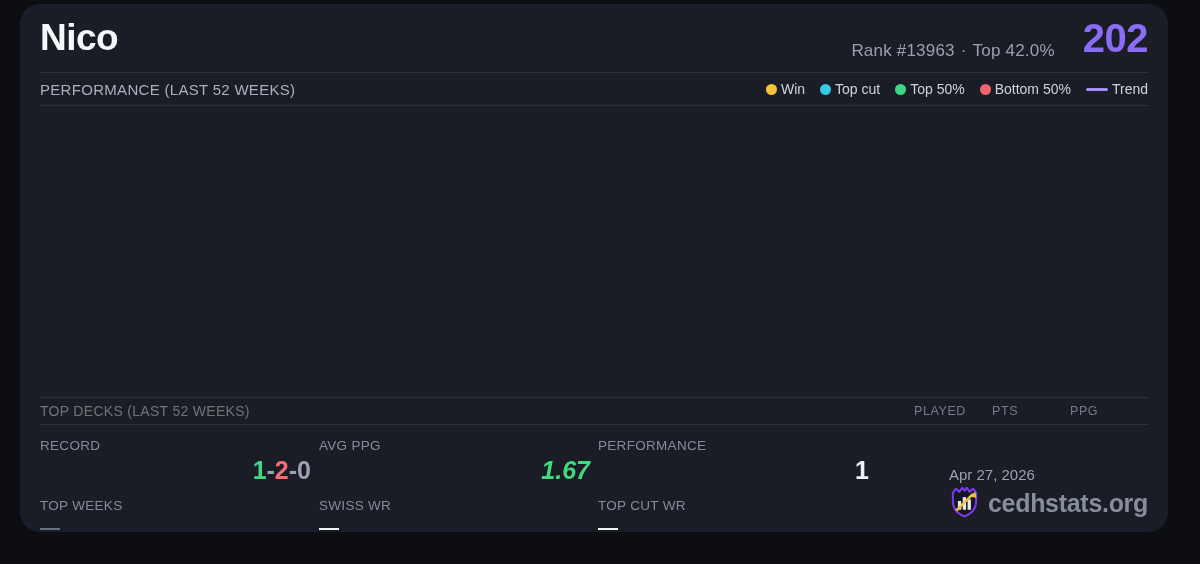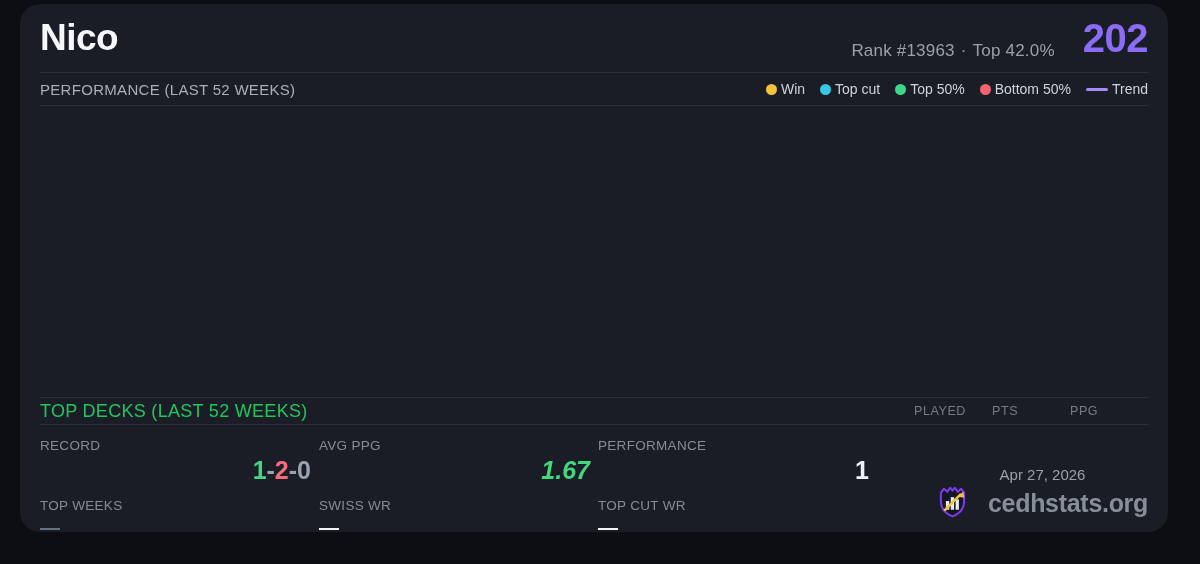--- a/index.html
+++ b/index.html
@@ -24,34 +24,34 @@
   .legend { display:flex; align-items:center; gap:15px; }
   .legend-item { display:flex; align-items:center; gap:4px; font-size:14px; color:#ced3db; cursor:default; }
   .legend-dot { width:11px; height:11px; border-radius:50%; display:inline-block; }
   .legend-line { width:22px; height:3px; border-radius:2px; display:inline-block; }
 
   
   .chart { height:291px; }
 
   
   .decks-band { display:flex; justify-content:space-between; align-items:center; height:26px; }
-  .decks-label { font-size:18px; color:#22c55e; letter-spacing:0.3px; }
+  .decks-label { font-size:14px; color:#737373; letter-spacing:0.3px; }
   .decks-cols { display:flex; }
   .decks-col { width:78px; font-size:12.5px; color:#747b89; letter-spacing:0.6px; }
 
   
   .stats { display:grid; grid-template-columns:repeat(4,1fr); position:relative;gap:8px; }
   .stat-label { margin-top:13px; font-size:13.5px; color:#858c99; letter-spacing:0.3px; }
   .stat-value { margin-top:3px; font-size:25px; font-weight:700; line-height:1.15; color:#eef1f5;text-align:right; }
   .stat-subvalue { margin-top:1px; font-size:20px; font-weight:700; line-height:1.3; }
 
   
-  .footer { position:absolute; right:20px; bottom:10px; text-align:center; }
+  .footer { position:absolute; right:20px; bottom:10px; text-align:left; }
   .date { font-size:15px; color:#9aa1ae; }
-  .brand-row { display:flex; align-items:center; justify-content:flex-end; gap:20px; margin-top:2px; }
+  .brand-row { display:flex; align-items:center; justify-content:flex-end; gap:8px; margin-top:2px; }
   .brand-name { font-size:25px; font-weight:700; color:#878e9b; letter-spacing:-0.3px; }
 </style>
 </head>
 <body>
 
 <div class="card">
 
   <div class="hdr">
     <div class="title">Nico</div>
     <div class="hdr-right">

